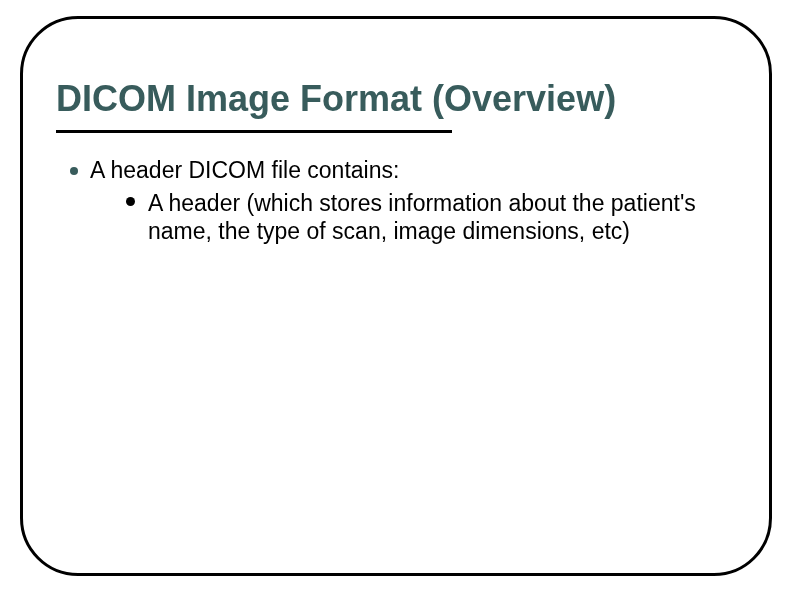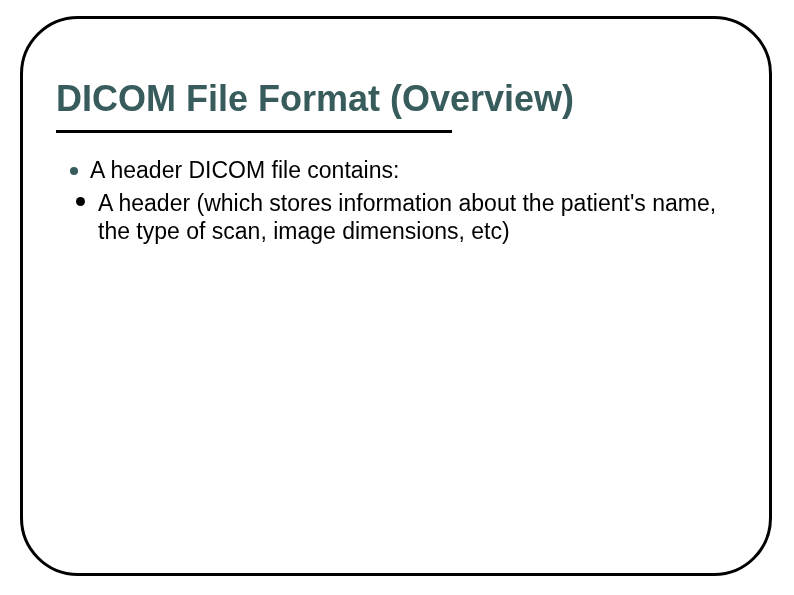--- a/index.html
+++ b/index.html
@@ -55,20 +55,21 @@
   .main-bullet {
     position: absolute;
     left: -16px;
     top: 10px;
     width: 8px;
     height: 8px;
     border-radius: 50%;
     background: #385c5c;
   }
   .sub-list {
+    margin-left: 50px;
     margin-top: 4px;
   }
   .sub-item {
     position: relative;
     padding-left: 8px;
     margin-bottom: 2px;
     line-height: 1.22;
   }
   .sub-bullet {
     position: absolute;
@@ -79,21 +80,21 @@
     border-radius: 50%;
     background: #000;
   }
 </style>
 </head>
 <body>
 
 <div class="slide-frame"></div>
 
 <div class="content">
-  <h1 class="title">DICOM File Format (Overview)</h1>
+  <h1 class="title">DICOM Image Format (Overview)</h1>
   <div class="underline"></div>
 
   <div class="main-list">
     <div class="main-item">
       <span class="main-bullet"></span>
       <span>A header DICOM file contains:</span>
 
       <div class="sub-list">
         <div class="sub-item">
           <span class="sub-bullet"></span>

